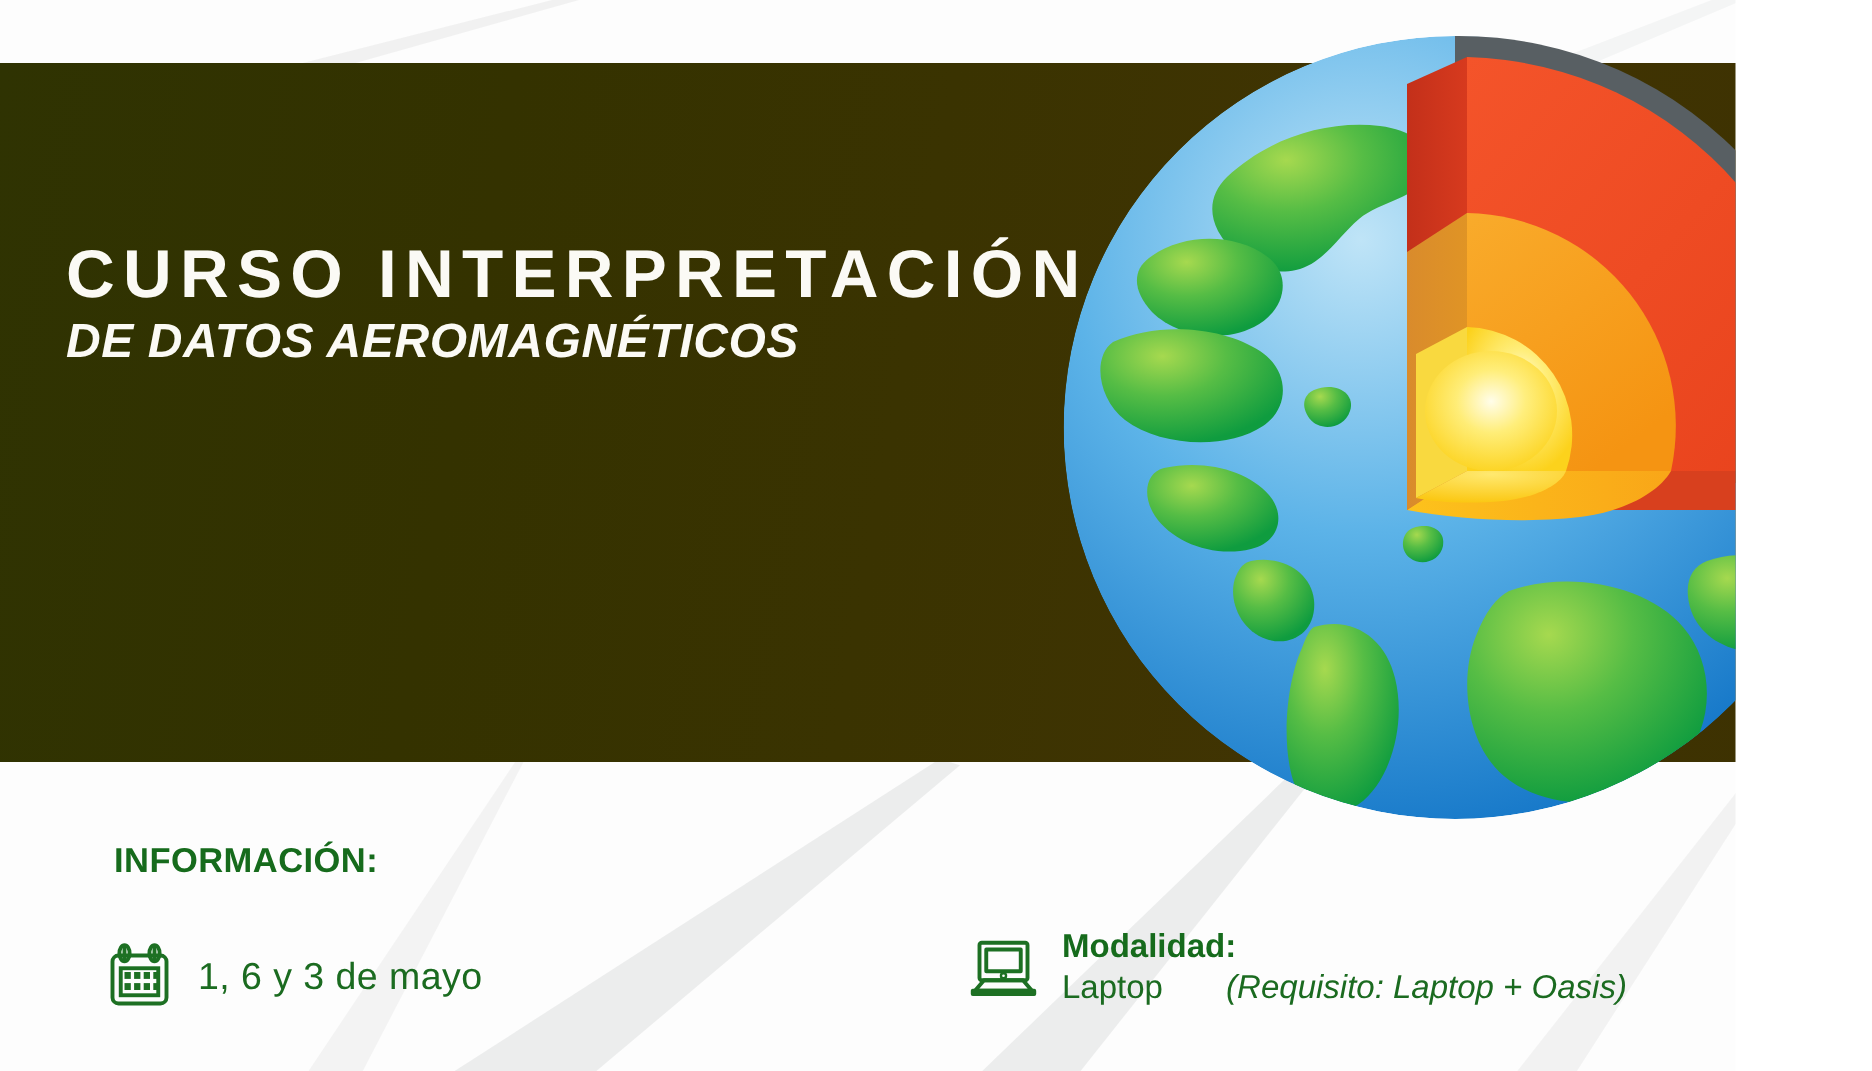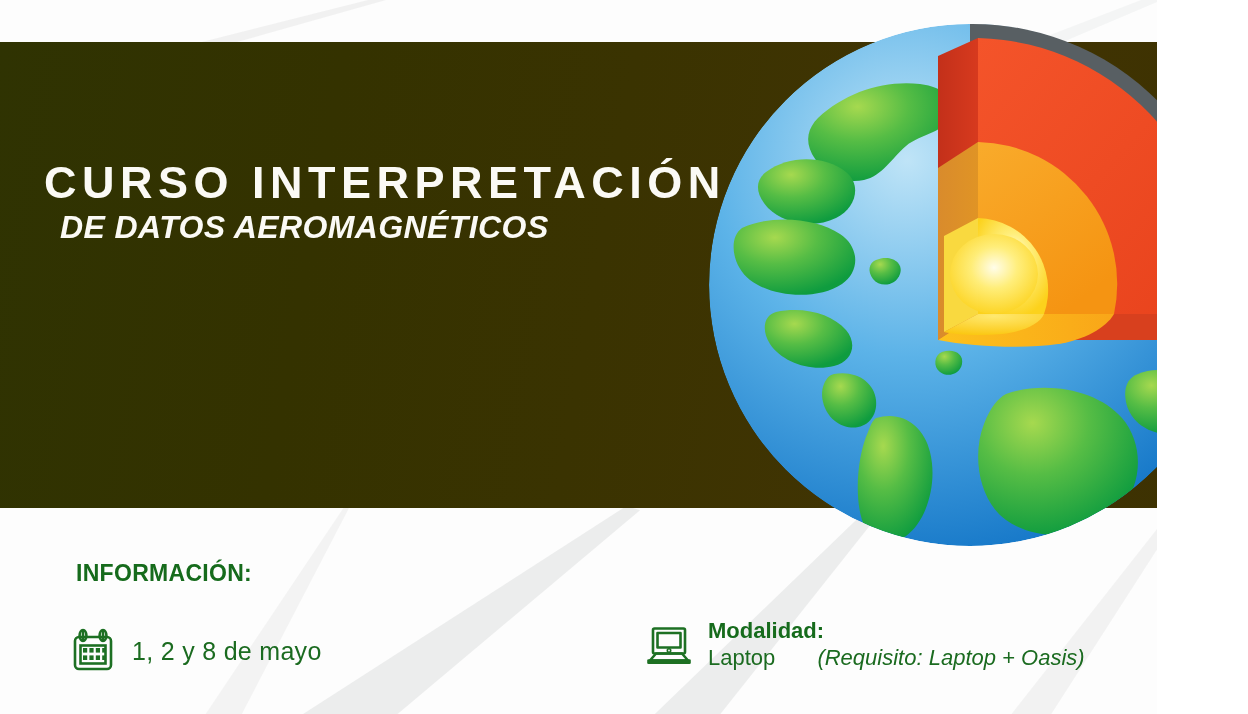--- a/index.html
+++ b/index.html
@@ -104,21 +104,21 @@
     font-weight: 800;
     letter-spacing: 1px;
     margin: 4px 0 0 0;
     white-space: nowrap;
   }
   .title-line3 {
     font-size: 32px;
     font-weight: 700;
     font-style: italic;
     letter-spacing: .4px;
-    margin: 6px 0 0 16px;
+    margin: 6px 0 0 0;
     white-space: nowrap;
   }
 
   
   .earth {
     position: absolute;
     left: 706px;
     top: 22px;
     width: 528px;
     height: 526px;
@@ -330,21 +330,21 @@
             <rect x="19.4" y="20" width="4.2" height="4.6"></rect>
             <rect x="25.8" y="20" width="4.2" height="4.6"></rect>
             <rect x="32.2" y="20" width="3" height="4.6"></rect>
             <rect x="13" y="27.4" width="4.2" height="4.6"></rect>
             <rect x="19.4" y="27.4" width="4.2" height="4.6"></rect>
             <rect x="25.8" y="27.4" width="4.2" height="4.6"></rect>
             <rect x="32.2" y="27.4" width="3" height="4.6"></rect>
           </g>
         </svg>
       </span>
-      <span class="date-text">1, 2 y 8 de mayo</span>
+      <span class="date-text">1, 6 y 3 de mayo</span>
     </div>
 
     <div class="info-item item-mode">
       <span class="icon-box">
         <svg viewBox="0 0 46 46" xmlns="http://www.w3.org/2000/svg">
           <g fill="none" stroke="#1d7023" stroke-width="2.6" stroke-linejoin="round">
             <rect x="7" y="6.5" width="32" height="25" rx="1.5"></rect>
             <rect x="11.5" y="11" width="23" height="14.5"></rect>
             <path d="M4 38.5 L10 31.5 L36 31.5 L42 38.5 Z"></path>
             <path d="M2.5 38.5 h41 v2.2 h-41 z"></path>

